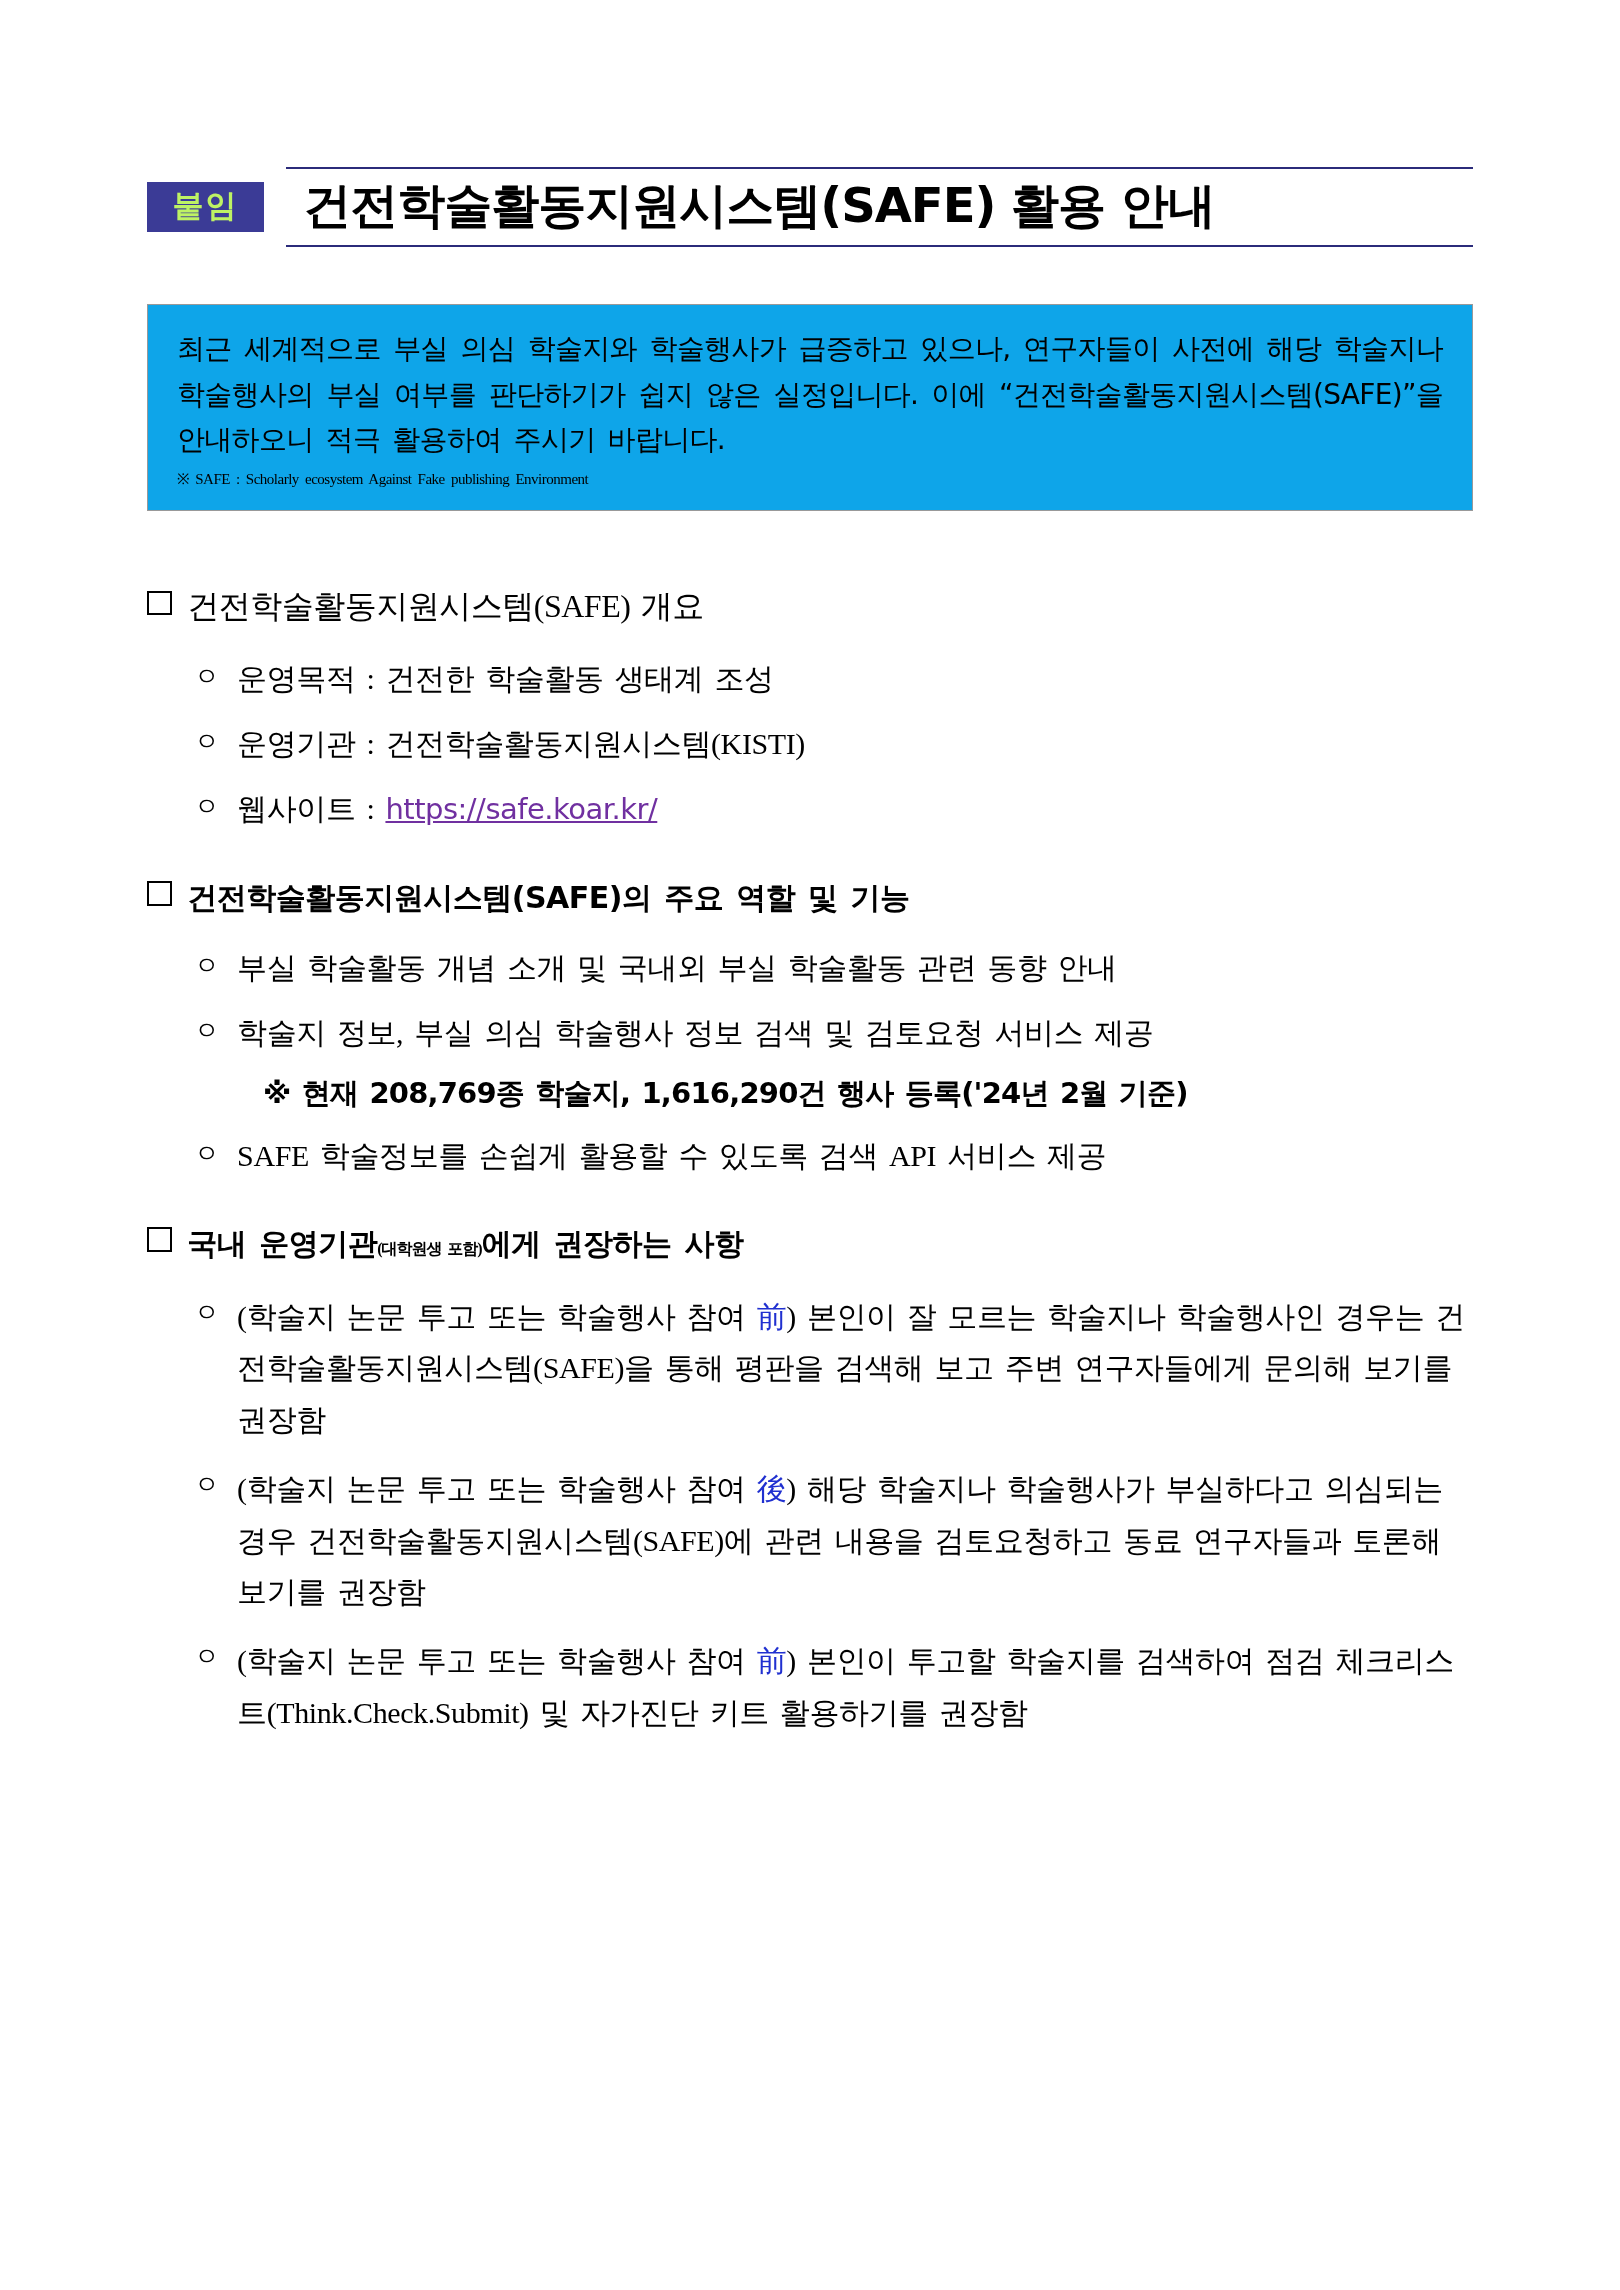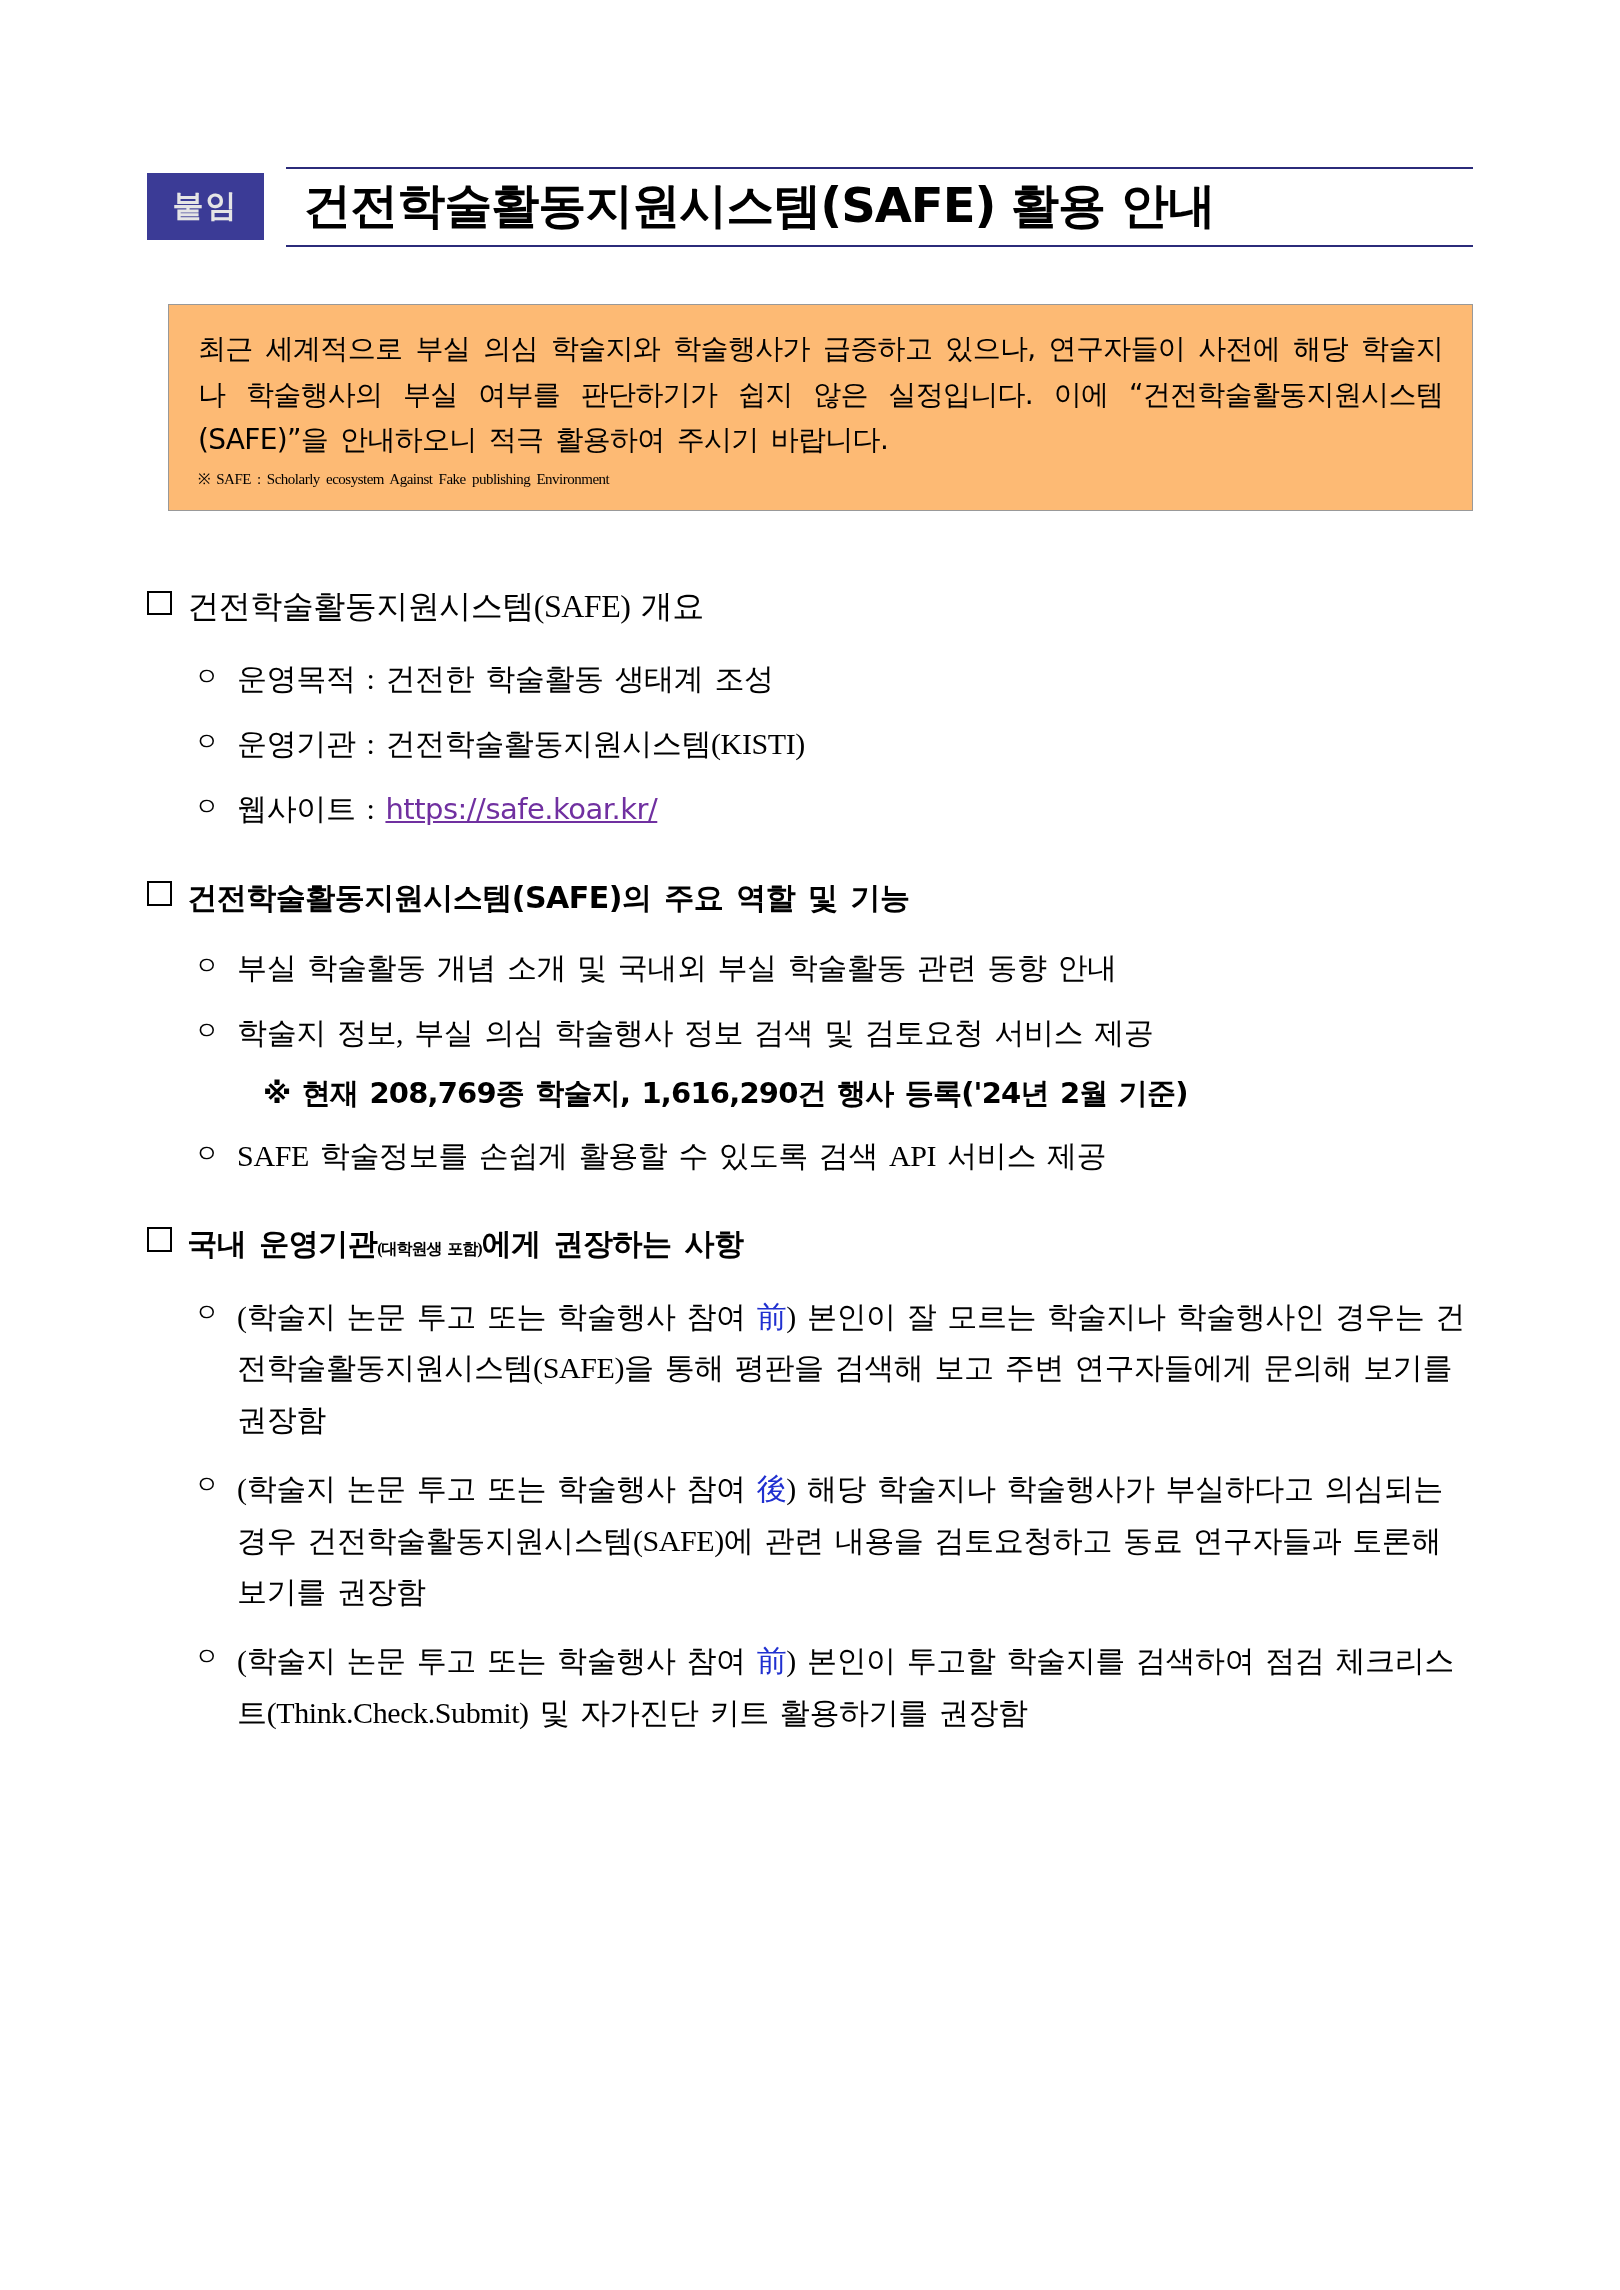--- a/index.html
+++ b/index.html
@@ -24,31 +24,31 @@
 
   
   .title-row {
     display: flex;
     align-items: stretch;
     gap: 21.6px;
     margin-bottom: 57px;
   }
   .attach-badge {
     background: #3b3b96;
-    color: #e5e5e5;
+    color: #bef264;
     font-family: "DejaVu Sans", sans-serif;
     font-weight: bold;
     font-size: 31px;
     letter-spacing: 2px;
     padding: 9.8px 25.5px 11.8px 25.5px;
     display: flex;
     align-items: center;
     justify-content: center;
     align-self: center;
-    height: 67px;
+    height: 50px;
     box-sizing: border-box;
   }
   .title-block {
     flex: 1;
     position: relative;
     display: flex;
     align-items: center;
     padding: 5.9px 0 9.8px 17.6px;
     border-top: 2.9px solid #2b2b7a;
     border-bottom: 2.9px solid #2b2b7a;
@@ -59,24 +59,23 @@
     font-weight: bold;
     font-size: 48px;
     letter-spacing: -1px;
     line-height: 1.25;
     white-space: nowrap;
   }
 
   
   .intro-box {
     border: 1px solid #999999;
-    background: #fdba74;
+    background: #0ea5e9;
     padding: 21.6px 29px 19.6px 29px;
     margin-bottom: 74px;
-    margin-left: 21px;
   }
   .intro-par {
     font-family: "DejaVu Sans", sans-serif;
     font-size: 28px;
     line-height: 1.62;
     letter-spacing: -0.7px;
     text-align: justify;
     text-justify: inter-word;
     word-spacing: 3.9px;
     margin: 0 0 5.9px 0;

